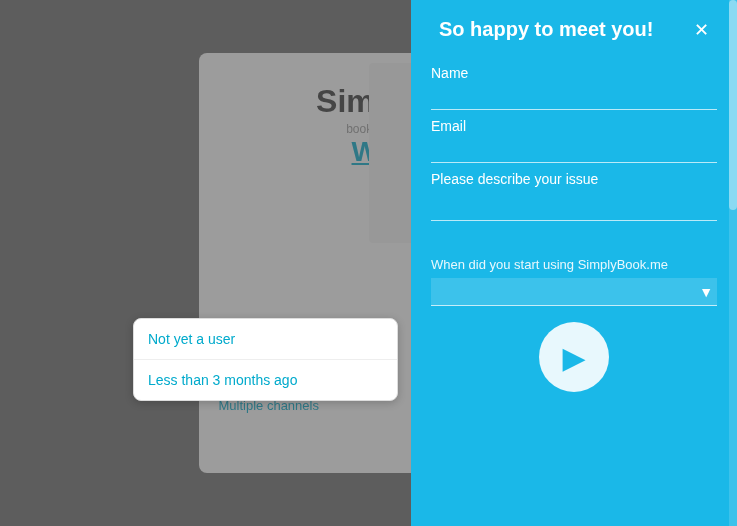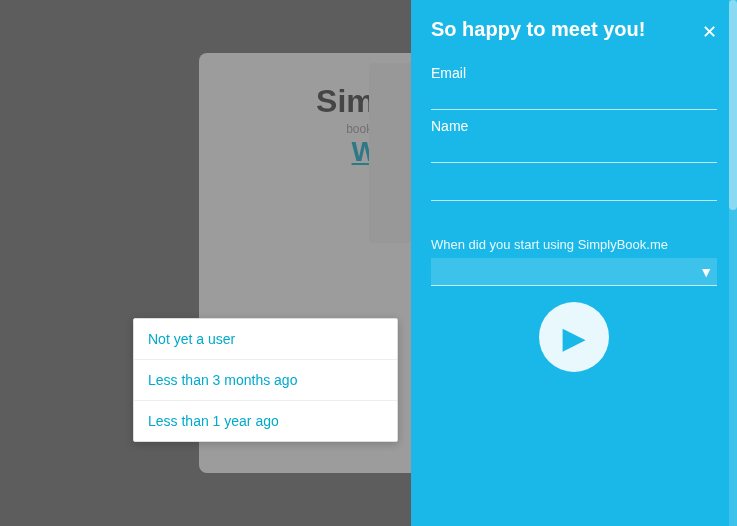--- a/index.html
+++ b/index.html
@@ -99,21 +99,21 @@
     }
 
     
     .dropdown-menu {
       position: absolute;
       left: 133px;
       top: 318px;
       width: 265px;
       background: #fff;
       border: 1px solid #ddd;
-      border-radius: 2px;
+      border-radius: 8px;
       z-index: 10;
       box-shadow: 0 2px 8px rgba(0,0,0,0.2);
     }
 
     .dropdown-item {
       padding: 12px 14px;
       font-size: 14px;
       color: #00aacc;
       cursor: pointer;
       border-bottom: 1px solid #eee;
@@ -131,23 +131,23 @@
       width: 326px;
       height: 526px;
       background: #1ab8e8;
       z-index: 20;
       display: flex;
       flex-direction: column;
     }
 
     .modal-header {
       display: flex;
-      align-items: flex-end;
+      align-items: center;
       justify-content: space-between;
-      padding: 18px 20px 14px;
+      padding: 18px 28px 14px;
     }
 
     .modal-title {
       color: #fff;
       font-size: 20px;
       font-weight: 700;
     }
 
     .close-btn {
       color: #fff;
@@ -302,41 +302,41 @@
     </div>
     <div class="bg-multi">Multiple channels</div>
   </div>
 </div>
 
 <div class="overlay"></div>
 
 <div class="dropdown-menu">
   <div class="dropdown-item">Not yet a user</div>
   <div class="dropdown-item">Less than 3 months ago</div>
-  <div class="dropdown-item">Less than 1 year ago</div>
 </div>
 
 <div class="modal">
   <div class="modal-header">
     <span class="modal-title">So happy to meet you!</span>
     <button class="close-btn">✕</button>
   </div>
 
   <div class="modal-body">
     <div class="field-group">
+      <label class="field-label">Name</label>
+      <input class="field-input" type="text" style="">
+    </div>
+
+    <div class="field-group">
       <label class="field-label">Email</label>
       <input class="field-input" type="email" style="">
     </div>
 
     <div class="field-group">
-      <label class="field-label">Name</label>
-      <input class="field-input" type="text" style="">
-    </div>
-
-    <div class="field-group">
+      <label class="field-label">Please describe your issue</label>
       <textarea class="field-textarea" style=""></textarea>
     </div>
 
     <div class="when-label">When did you start using SimplyBook.me</div>
 
     <div class="select-wrapper">
       <select class="select-field">
         <option value=""></option>
         <option value="not-yet">Not yet a user</option>
         <option value="this-month">This month</option>

